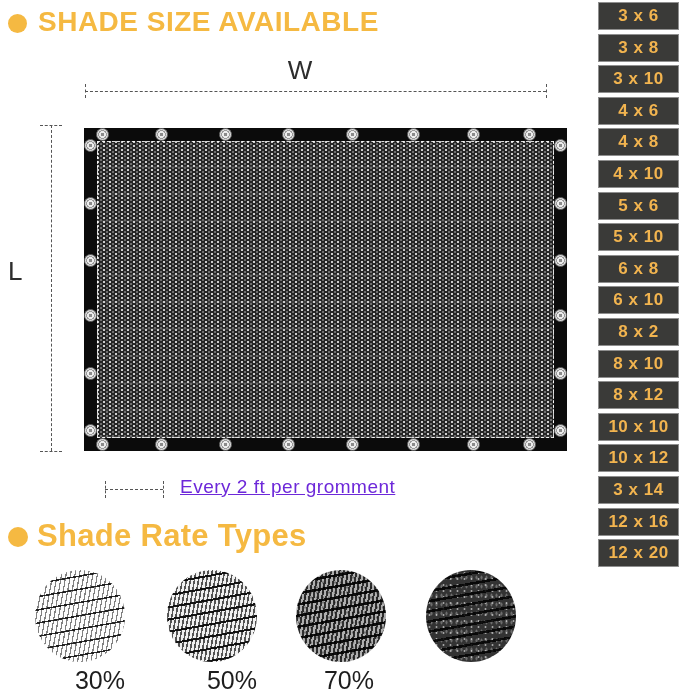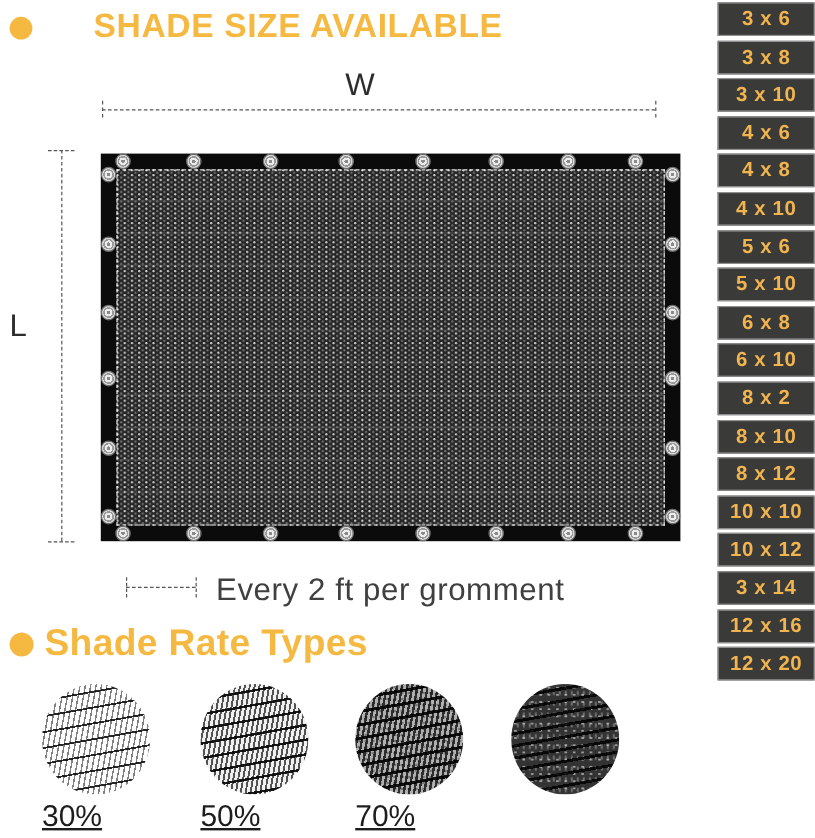--- a/index.html
+++ b/index.html
@@ -3,21 +3,21 @@
 <meta charset="utf-8">
 <style>
   html,body{margin:0;padding:0;}
   body{font-family:"Liberation Sans",sans-serif;background:#fff;}
   #canvas{position:relative;width:679px;height:698px;background:#fff;overflow:hidden;}
 
   
   .bullet{position:absolute;border-radius:50%;background:#F5B942;}
   #bullet1{left:8px;top:14px;width:19px;height:19px;}
   #title1{position:absolute;left:38px;top:6px;font-size:28px;font-weight:800;
-          letter-spacing:0.5px;color:#F5B942;white-space:nowrap;margin-left:40px;}
+          letter-spacing:0.5px;color:#F5B942;white-space:nowrap;}
   #bullet2{left:8px;top:527px;width:20px;height:20px;}
   #title2{position:absolute;left:37px;top:518px;font-size:31px;font-weight:800;
           letter-spacing:0.3px;color:#F5B942;white-space:nowrap;}
 
   
   .dash-h{position:absolute;border-top:1.5px dashed #555;}
   .dash-v{position:absolute;border-left:1.5px dashed #555;}
   #w-label{position:absolute;left:270px;top:55px;width:60px;text-align:center;
            font-size:26px;color:#2d2d2d;}
   #l-label{position:absolute;left:8px;top:256px;font-size:26px;color:#2d2d2d;}
@@ -33,22 +33,22 @@
           repeating-linear-gradient(0deg,rgba(255,255,255,0.10) 0 2px,transparent 2px 27px);
         background-size:6px 4px,6px 4px,100% 27px;
         background-position:0 0,3px 2px,0 0;
         outline:1px dashed rgba(255,255,255,0.85);outline-offset:-1px;}
   .grommet{position:absolute;width:13px;height:13px;border-radius:50%;
            background:radial-gradient(circle at 50% 50%,
              #8a8a8a 0 1.5px,#ececec 1.5px 3.2px,#9a9a9a 3.2px 4.4px,#d8d8d8 4.4px 6.5px);
            border:1px solid #6f6f6f;box-sizing:border-box;}
 
   
-  #note-text{position:absolute;left:180px;top:476px;font-size:26px;color:#404040;
-             letter-spacing:0.5px;white-space:nowrap;}
+  #note-text{position:absolute;left:180px;top:476px;font-size:19px;color:#6d28d9;
+             letter-spacing:0.5px;white-space:nowrap;text-decoration:underline;}
 
   
   .shade-circle{position:absolute;width:90px;height:92px;border-radius:50%;}
   .s30{background-color:#fdfdfd;
        background-image:
          repeating-linear-gradient(170deg,rgba(15,15,15,0.9) 0 1.5px,transparent 1.5px 13px),
          repeating-linear-gradient(100deg,rgba(25,25,25,0.55) 0 1.2px,transparent 1.2px 4.4px);}
   .s50{background-color:#f0f0f0;
        background-image:
          repeating-linear-gradient(170deg,rgba(10,10,10,0.95) 0 2px,transparent 2px 12px),
@@ -59,21 +59,21 @@
          repeating-linear-gradient(100deg,rgba(10,10,10,0.78) 0 2px,transparent 2px 4.2px),
          radial-gradient(rgba(0,0,0,0.35) 1px,transparent 1.6px);
        background-size:auto,auto,6px 5px;}
   .s90{background-color:#333;
        background-image:
          repeating-linear-gradient(170deg,rgba(0,0,0,0.85) 0 2.5px,transparent 2.5px 10px),
          radial-gradient(rgba(255,255,255,0.55) 0.8px,transparent 1.3px),
          radial-gradient(rgba(255,255,255,0.28) 0.8px,transparent 1.3px);
        background-size:auto,7px 6px,5px 9px;
        background-position:0 0,0 0,3px 3px;}
-  .rate-label{position:absolute;width:90px;text-align:left;font-size:25px;color:#1d1d1d;text-decoration:underline;}
+  .rate-label{position:absolute;width:90px;text-align:right;font-size:25px;color:#1d1d1d;}
 
   
   #size-list{position:absolute;right:0;top:0;width:81px;height:698px;
              display:flex;flex-direction:column;gap:3.6px;padding-top:2px;box-sizing:border-box;}
   .size-box{height:28px;flex:0 0 28px;background:#3A3A38;border:1px solid #8F8F8F;
             box-sizing:border-box;display:flex;align-items:center;justify-content:center;
             color:#F2B44F;font-size:17px;font-weight:bold;letter-spacing:0.5px;}
 </style>
 </head>
 <body>
@@ -132,21 +132,21 @@
 
   <div class="bullet" id="bullet2"></div>
   <div id="title2">Shade Rate Types</div>
 
   <div id="shade-rate-row">
       <div class="shade-circle s30" style="left: 35px; top: 570px;"></div>
       <div class="rate-label" style="left: 35px; top: 666px;">30%</div>
       <div class="shade-circle s50" style="left: 167px; top: 570px;"></div>
       <div class="rate-label" style="left: 167px; top: 666px;">50%</div>
       <div class="shade-circle s70" style="left: 296px; top: 570px;"></div>
-      <div class="rate-label" style="left: 296px; top: 666px;">70%</div>
+      <div class="rate-label" style="left: 284px; top: 666px;">70%</div>
       <div class="shade-circle s90" style="left: 426px; top: 570px;"></div>
       <div class="rate-label" style="left: 426px; top: 666px; margin-top: 40px;">90%</div>
     </div>
 
   <div id="size-list">
       <div class="size-box">3 x 6</div>
       <div class="size-box">3 x 8</div>
       <div class="size-box">3 x 10</div>
       <div class="size-box">4 x 6</div>
       <div class="size-box">4 x 8</div>

